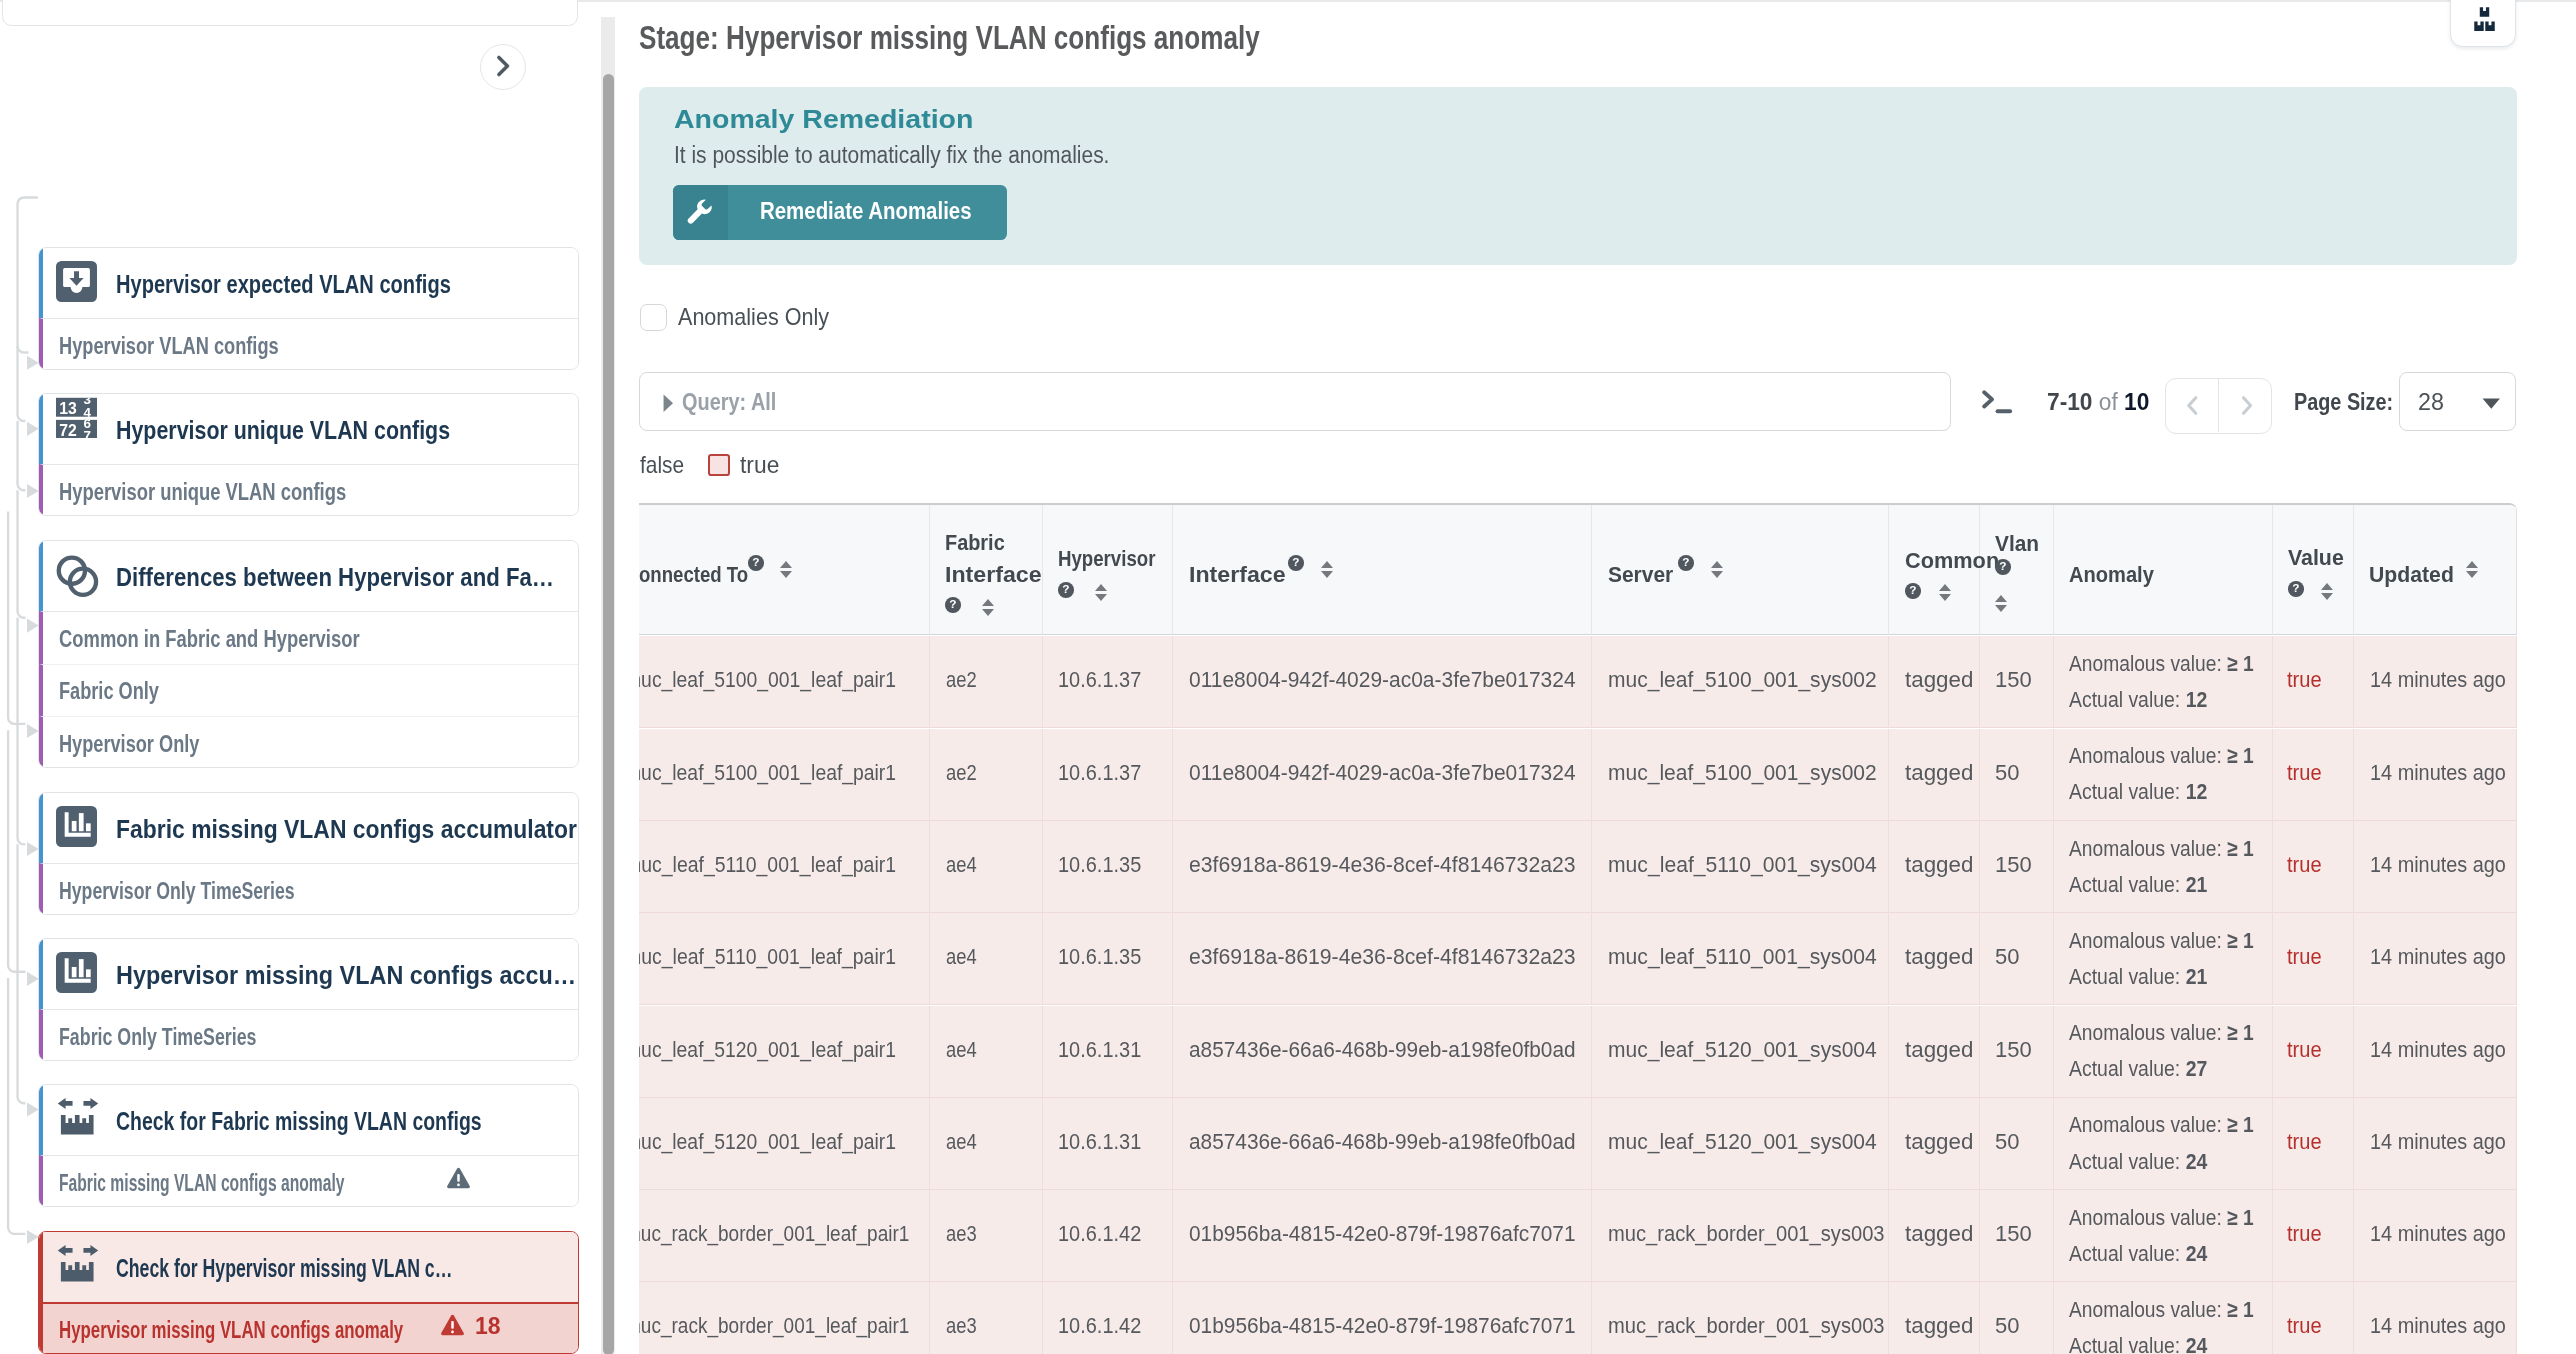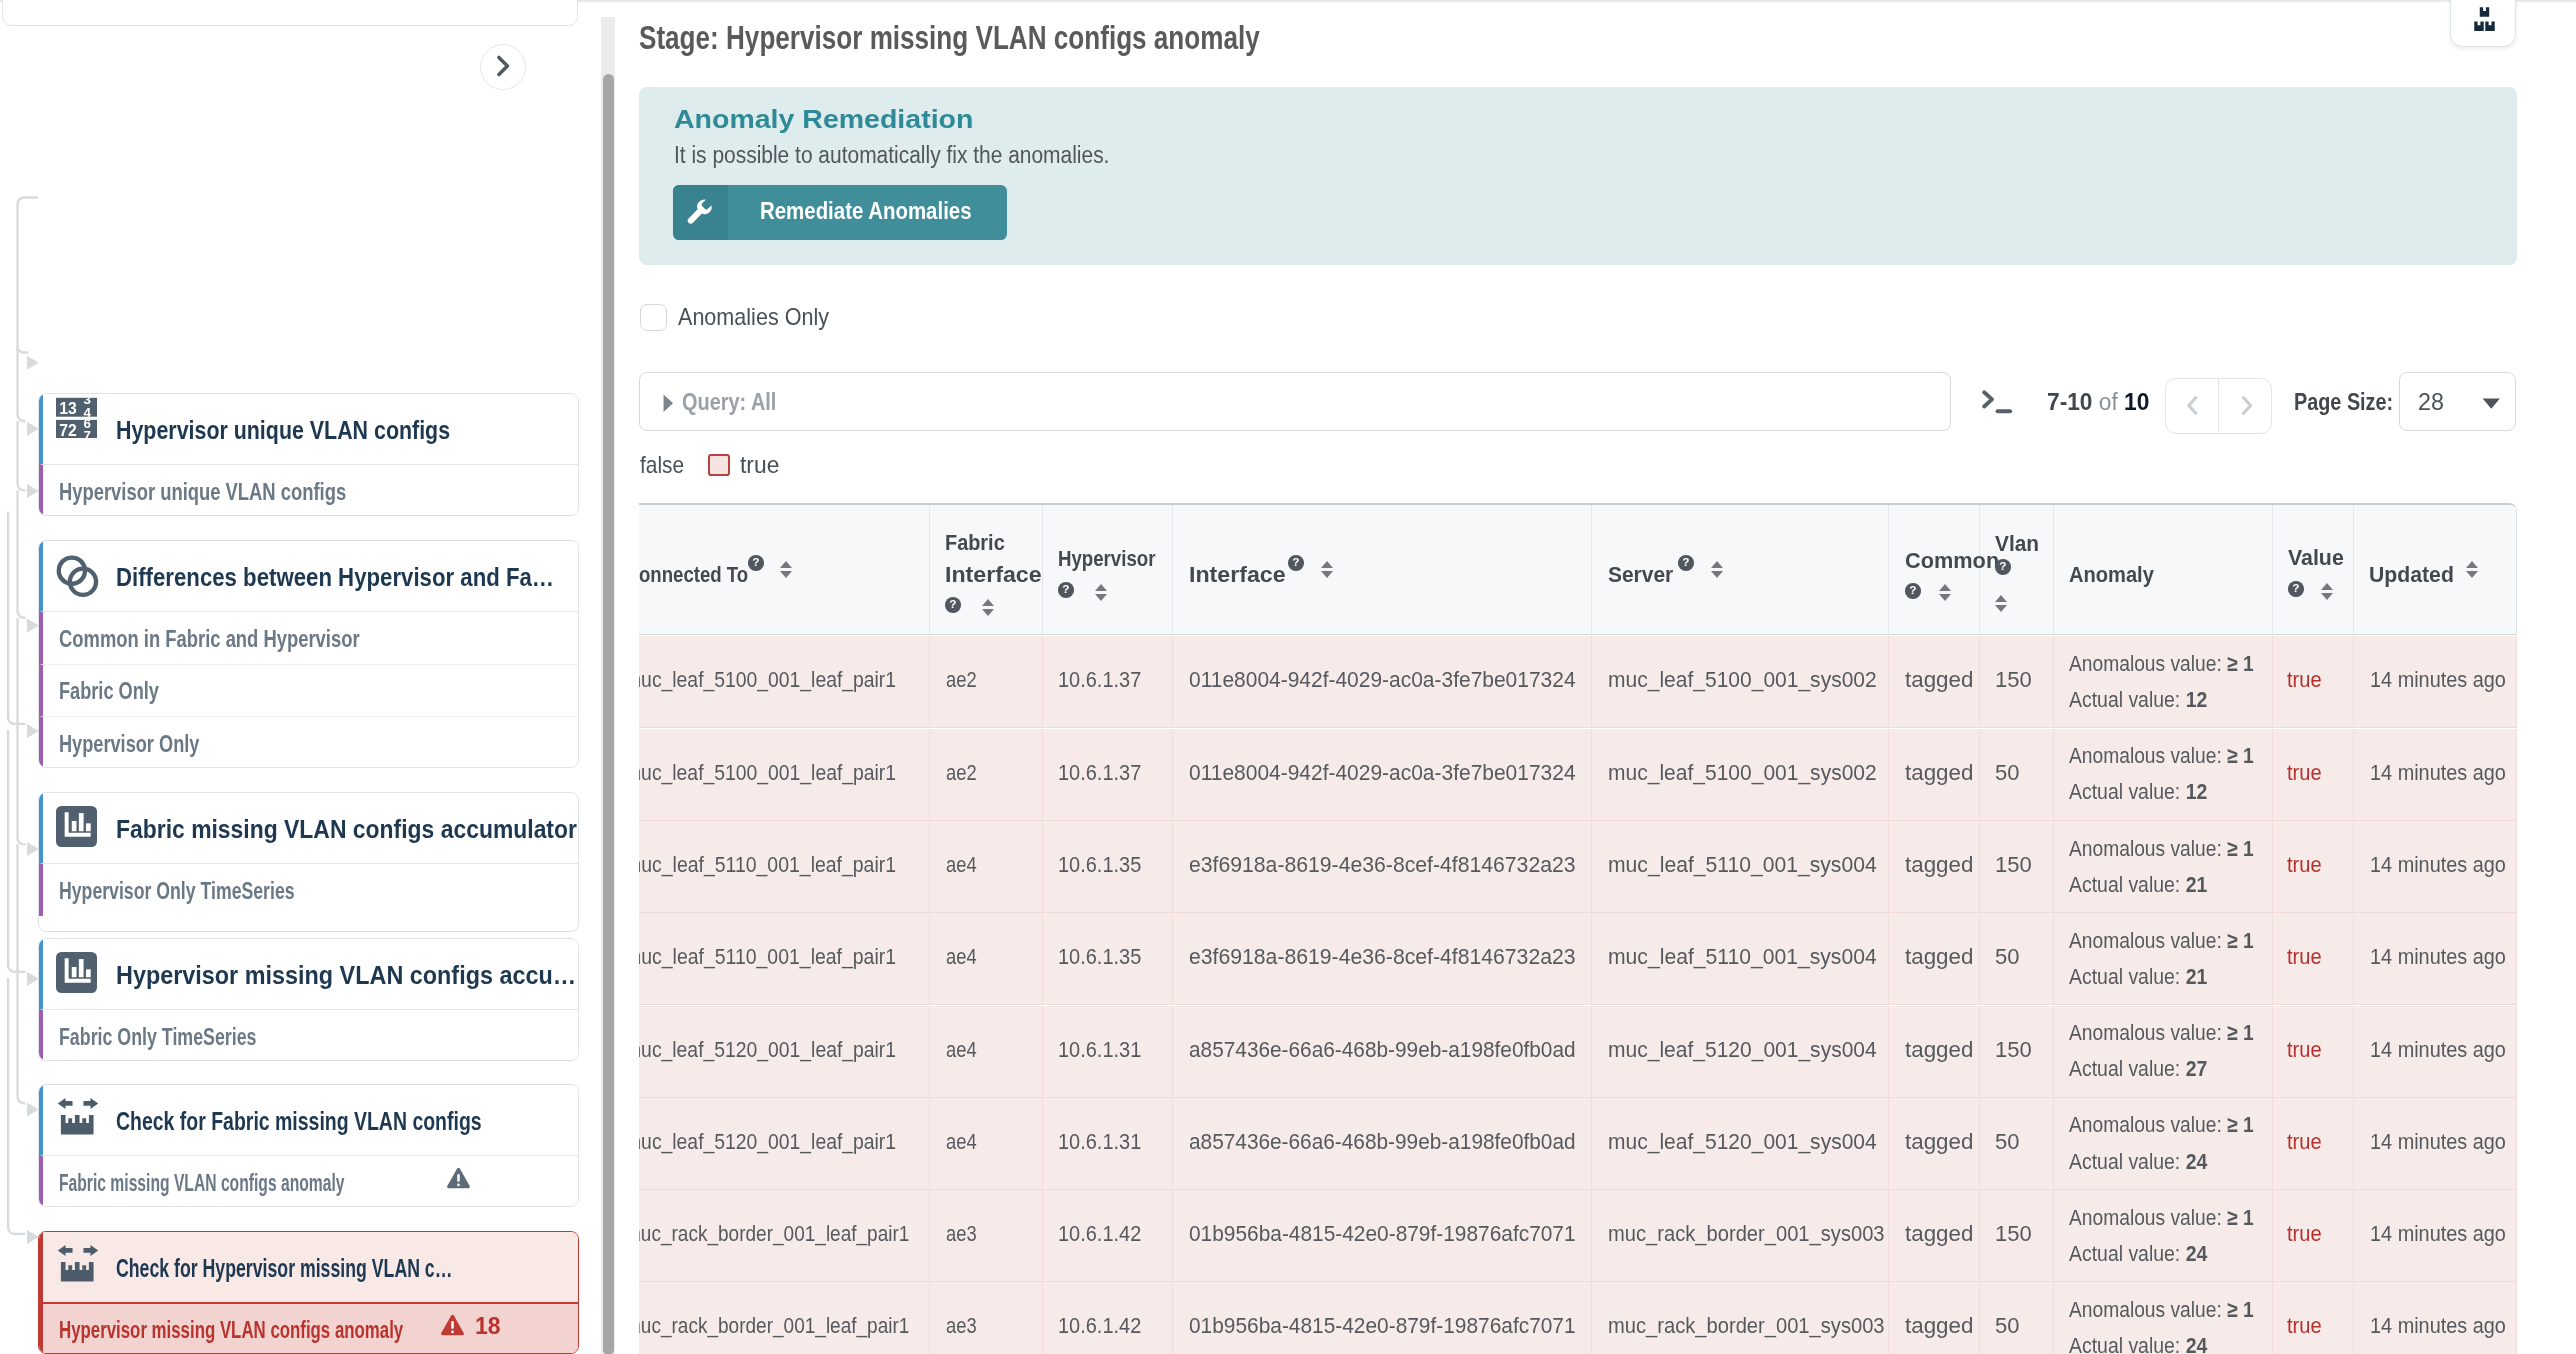--- a/index.html
+++ b/index.html
@@ -37,20 +37,32 @@
 <path d="M34 1401 l15 9 -15 9 z"></path>
 <path d="M34 1563 l15 9 -15 9 z"></path>
 </g>
     </svg>
 <div class="abs" style="left:1.6px;top:-20.5px;width:576px;height:46px;background:#fff;border:1.6px solid #e2e5e8;border-radius:9.4px;"></div>
 <div class="abs" style="left:480px;top:44px;width:46px;height:46px;border-radius:50%;background:#fff;border:1.6px solid #e3e6e8;">
 <svg width="42" height="42" viewBox="0 0 54 54" style="position:absolute;left:0;top:0">
         <polyline points="23,16 34,27 23,38" fill="none" stroke="#515a60" stroke-width="4.5" stroke-linecap="round" stroke-linejoin="round"></polyline>
       </svg>
     </div>
+<div class="abs" style="left:38px;top:247px;width:541px;height:123px;background:#fff;border:1.2px solid #e0e3e6;border-radius:7.9px;overflow:hidden;">
+<div style="position:absolute;left:0;top:0;width:100%;height:70px;background:#fff;border-left:4.7px solid #4394cf;">
+        <div style="position:absolute;left:12.6px;top:13.4px;"><svg width="41" height="41" viewBox="0 0 52 52">
+<rect x="0" y="0" width="52" height="52" rx="7" fill="#51606e"></rect>
+<path d="M11 9 h30 a2 2 0 0 1 2 2 v20 a2 2 0 0 1 -2 2 h-7.5 a7.5 7.5 0 0 1 -15 0 h-7.5 a2 2 0 0 1 -2 -2 v-20 a2 2 0 0 1 2 -2 z" fill="#fff"></path>
+<path d="M22.8 13 h6.4 v8.5 h5.8 l-9 9.8 -9 -9.8 h5.8 z" fill="#51606e"></path>
+</svg></div>
+      </div>
+<div id="c2" class="abs" style="left:77px;top:23px;font-size:26px;font-weight:bold;color:#1d3850;line-height:1;white-space:nowrap;transform:scaleX(0.7725);transform-origin:0 50%;">Hypervisor expected VLAN configs</div>
+<div style="position:absolute;left:0;top:70px;width:100%;height:53px;background:#fff;border-left:4.7px solid #9e5cb3;border-top:1.2px solid #e4e7ea;"></div>
+<div id="c2s" class="abs" style="left:19.7px;top:87px;font-size:23px;font-weight:bold;color:#6b7886;line-height:1;white-space:nowrap;transform:scaleX(0.7921);transform-origin:0 50%;">Hypervisor VLAN configs</div>
+</div>
 <div class="abs" style="left:38px;top:393px;width:541px;height:123px;background:#fff;border:1.2px solid #e0e3e6;border-radius:7.9px;overflow:hidden;">
 <div style="position:absolute;left:0;top:0;width:100%;height:70px;background:#fff;border-left:4.7px solid #4394cf;">
         <div style="position:absolute;left:12.6px;top:3px;"><svg width="41" height="41" viewBox="0 0 52 52">
 <defs>
               <clipPath id="nr1">
                 <rect x="0" y="1" width="52" height="24"></rect>
               </clipPath>
 <clipPath id="nr2">
                 <rect x="0" y="29" width="52" height="24"></rect>
               </clipPath>
@@ -81,21 +93,21 @@
 </svg></div>
       </div>
 <div id="c4" class="abs" style="left:77px;top:23px;font-size:26px;font-weight:bold;color:#1d3850;line-height:1;white-space:nowrap;transform:scaleX(0.8540);transform-origin:0 50%;">Differences between Hypervisor and Fa…</div>
 <div style="position:absolute;left:0;top:70px;width:100%;height:53px;background:#fff;border-left:4.7px solid #9e5cb3;border-top:1.2px solid #e4e7ea;"></div>
 <div id="c4s1" class="abs" style="left:19.7px;top:87px;font-size:23px;font-weight:bold;color:#6b7886;line-height:1;white-space:nowrap;transform:scaleX(0.8000);transform-origin:0 50%;">Common in Fabric and Hypervisor</div>
 <div style="position:absolute;left:0;top:123px;width:100%;height:53px;background:#fff;border-left:4.7px solid #9e5cb3;border-top:1.2px solid #edf0f2;"></div>
 <div id="c4s2" class="abs" style="left:19.7px;top:139px;font-size:23px;font-weight:bold;color:#6b7886;line-height:1;white-space:nowrap;transform:scaleX(0.7897);transform-origin:0 50%;">Fabric Only</div>
 <div style="position:absolute;left:0;top:175px;width:100%;height:53px;background:#fff;border-left:4.7px solid #9e5cb3;border-top:1.2px solid #edf0f2;"></div>
 <div id="c4s3" class="abs" style="left:19.7px;top:192px;font-size:23px;font-weight:bold;color:#6b7886;line-height:1;white-space:nowrap;transform:scaleX(0.7901);transform-origin:0 50%;">Hypervisor Only</div>
 </div>
-<div class="abs" style="left:38px;top:792px;width:541px;height:140px;background:#fff;border:1.2px solid #e0e3e6;border-radius:7.9px;overflow:hidden;">
+<div class="abs" style="left:38px;top:792px;width:541px;height:123px;background:#fff;border:1.2px solid #e0e3e6;border-radius:7.9px;overflow:hidden;">
 <div style="position:absolute;left:0;top:0;width:100%;height:70px;background:#fff;border-left:4.7px solid #4394cf;">
         <div style="position:absolute;left:12.6px;top:13.4px;"><svg width="41" height="41" viewBox="0 0 52 52">
 <rect x="0" y="0" width="52" height="52" rx="7" fill="#51606e"></rect>
 <path d="M11 8 h5 v26 h28 v5 h-33 z" fill="#fff"></path>
 <rect x="20" y="19" width="6" height="13" fill="#fff"></rect>
 <rect x="29" y="9" width="6" height="23" fill="#fff"></rect>
 <rect x="38" y="22" width="6" height="10" fill="#fff"></rect>
 </svg></div>
       </div>
 <div id="c5" class="abs" style="left:77px;top:23px;font-size:26px;font-weight:bold;color:#1d3850;line-height:1;white-space:nowrap;transform:scaleX(0.8813);transform-origin:0 50%;">Fabric missing VLAN configs accumulator</div>

